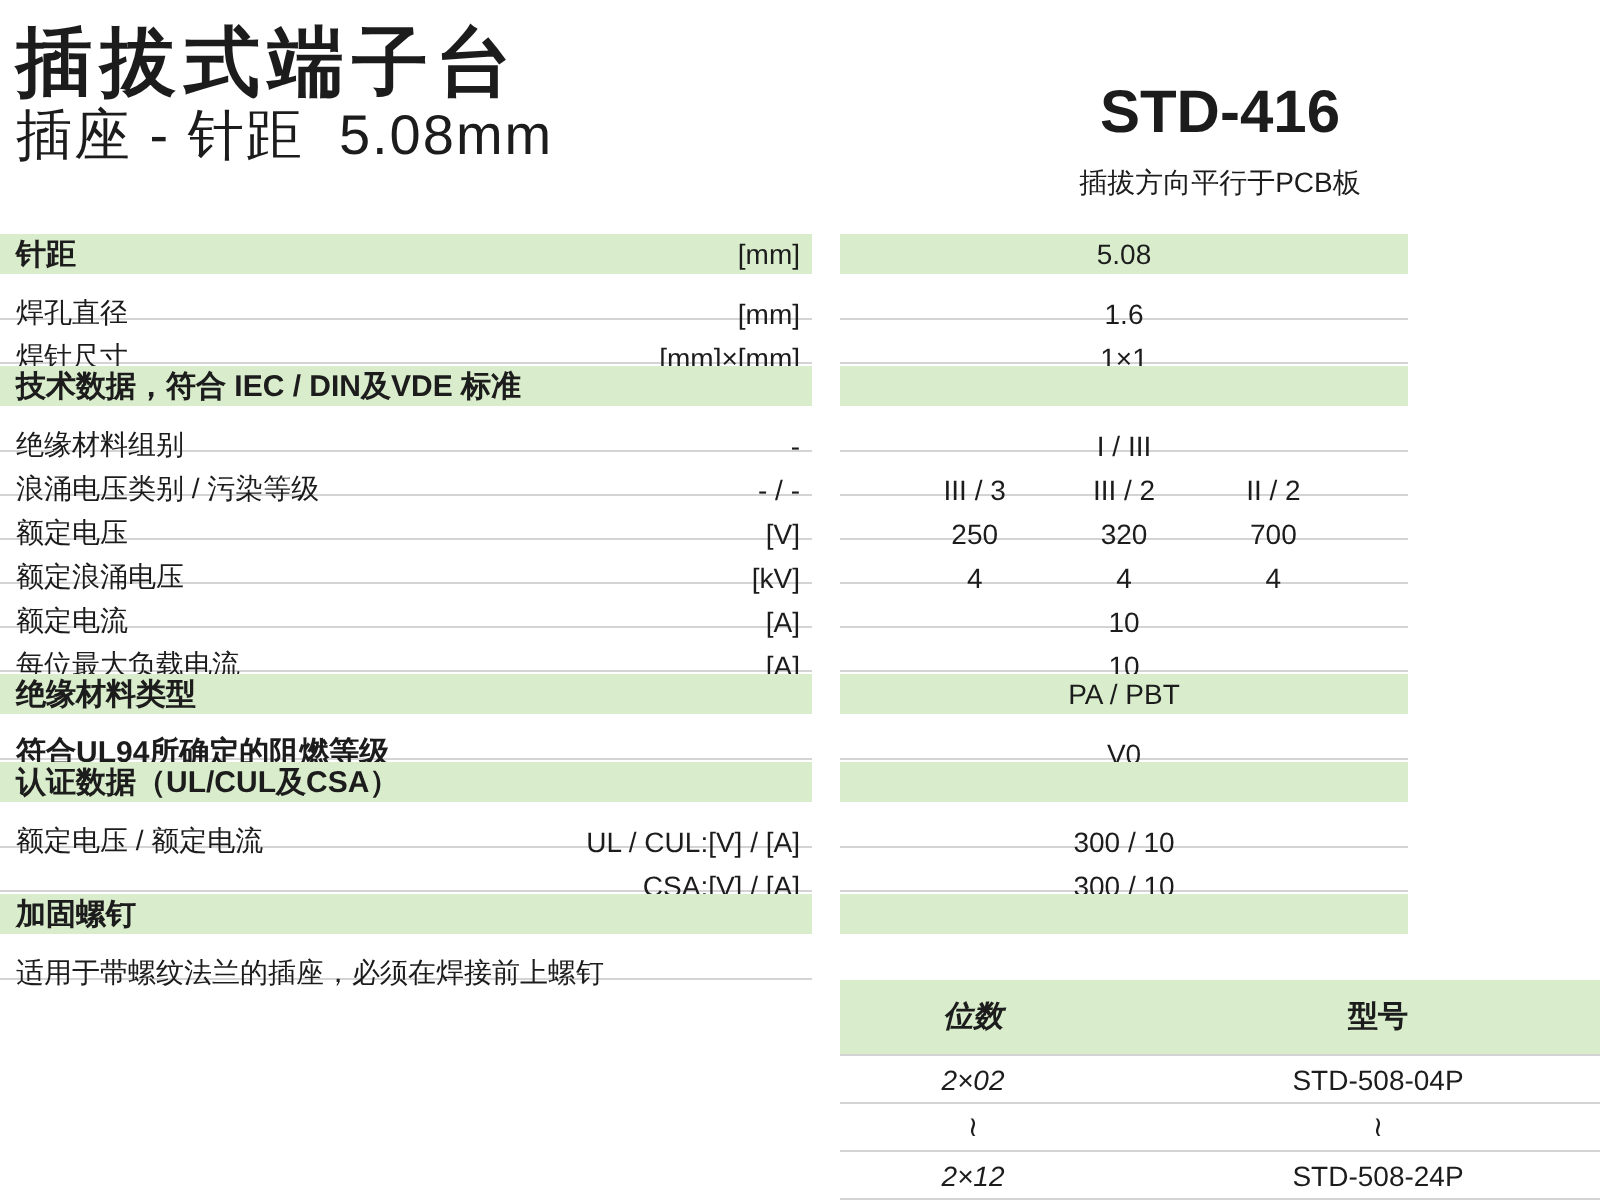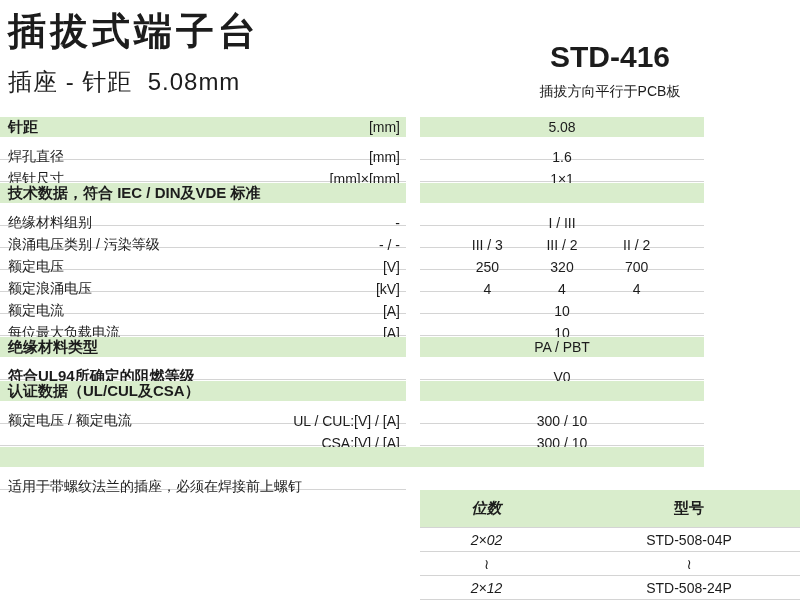--- a/index.html
+++ b/index.html
@@ -2,21 +2,21 @@
 <html style="--accent-green: #d9edcc; --row-line: #d4d4d4; --text: #1c1c1c;"><head>
 <meta charset="utf-8">
 <style>
   html,body{margin:0;padding:0;}
   body{
     width:800px;height:600px;position:relative;overflow:hidden;background:#ffffff;
     font-family:"Liberation Sans","DejaVu Sans",sans-serif;
     color:var(--text,#1c1c1c);
   }
   .title{position:absolute;left:8px;top:6px;font-size:38px;font-weight:bold;letter-spacing:4px;white-space:pre;}
-  .subtitle{position:absolute;left:8px;top:66px;font-size:24px;letter-spacing:1px;white-space:pre;}
+  .subtitle{position:absolute;left:8px;top:49px;font-size:28px;letter-spacing:1px;white-space:pre;}
   .pcode{position:absolute;left:420px;width:380px;top:40px;text-align:center;font-size:30px;font-weight:bold;}
   .pnote{position:absolute;left:420px;width:380px;top:83px;text-align:center;font-size:14px;}
 
   #spec{position:absolute;left:0;top:116px;width:704px;}
   .row{display:flex;height:22px;box-sizing:border-box;font-size:14px;}
   .lc{width:406px;margin-right:14px;display:flex;justify-content:space-between;align-items:center;
       padding:0 6px 0 8px;box-sizing:border-box;}
   .vc{flex:1;display:flex;align-items:center;padding:0 30px;box-sizing:border-box;}
   .v{flex:1;text-align:center;white-space:pre;}
   .lab,.unit{white-space:pre;}
@@ -219,20 +219,24 @@
       <span class="unit">CSA:[V] / [A]</span>
     </div>
     <div class="vc">
       <span class="v"></span>
       <span class="v">300 / 10</span>
       <span class="v"></span>
     </div>
   </div>
 
   <div class="row g b">
+    <div class="lc">
+      <span class="lab">加固螺钉</span>
+      <span class="unit"></span>
+    </div>
     <div class="vc">
       <span class="v"></span>
       <span class="v"></span>
       <span class="v"></span>
     </div>
   </div>
 
   <div class="row w nr">
     <div class="lc">
       <span class="lab">适用于带螺纹法兰的插座，必须在焊接前上螺钉</span>

